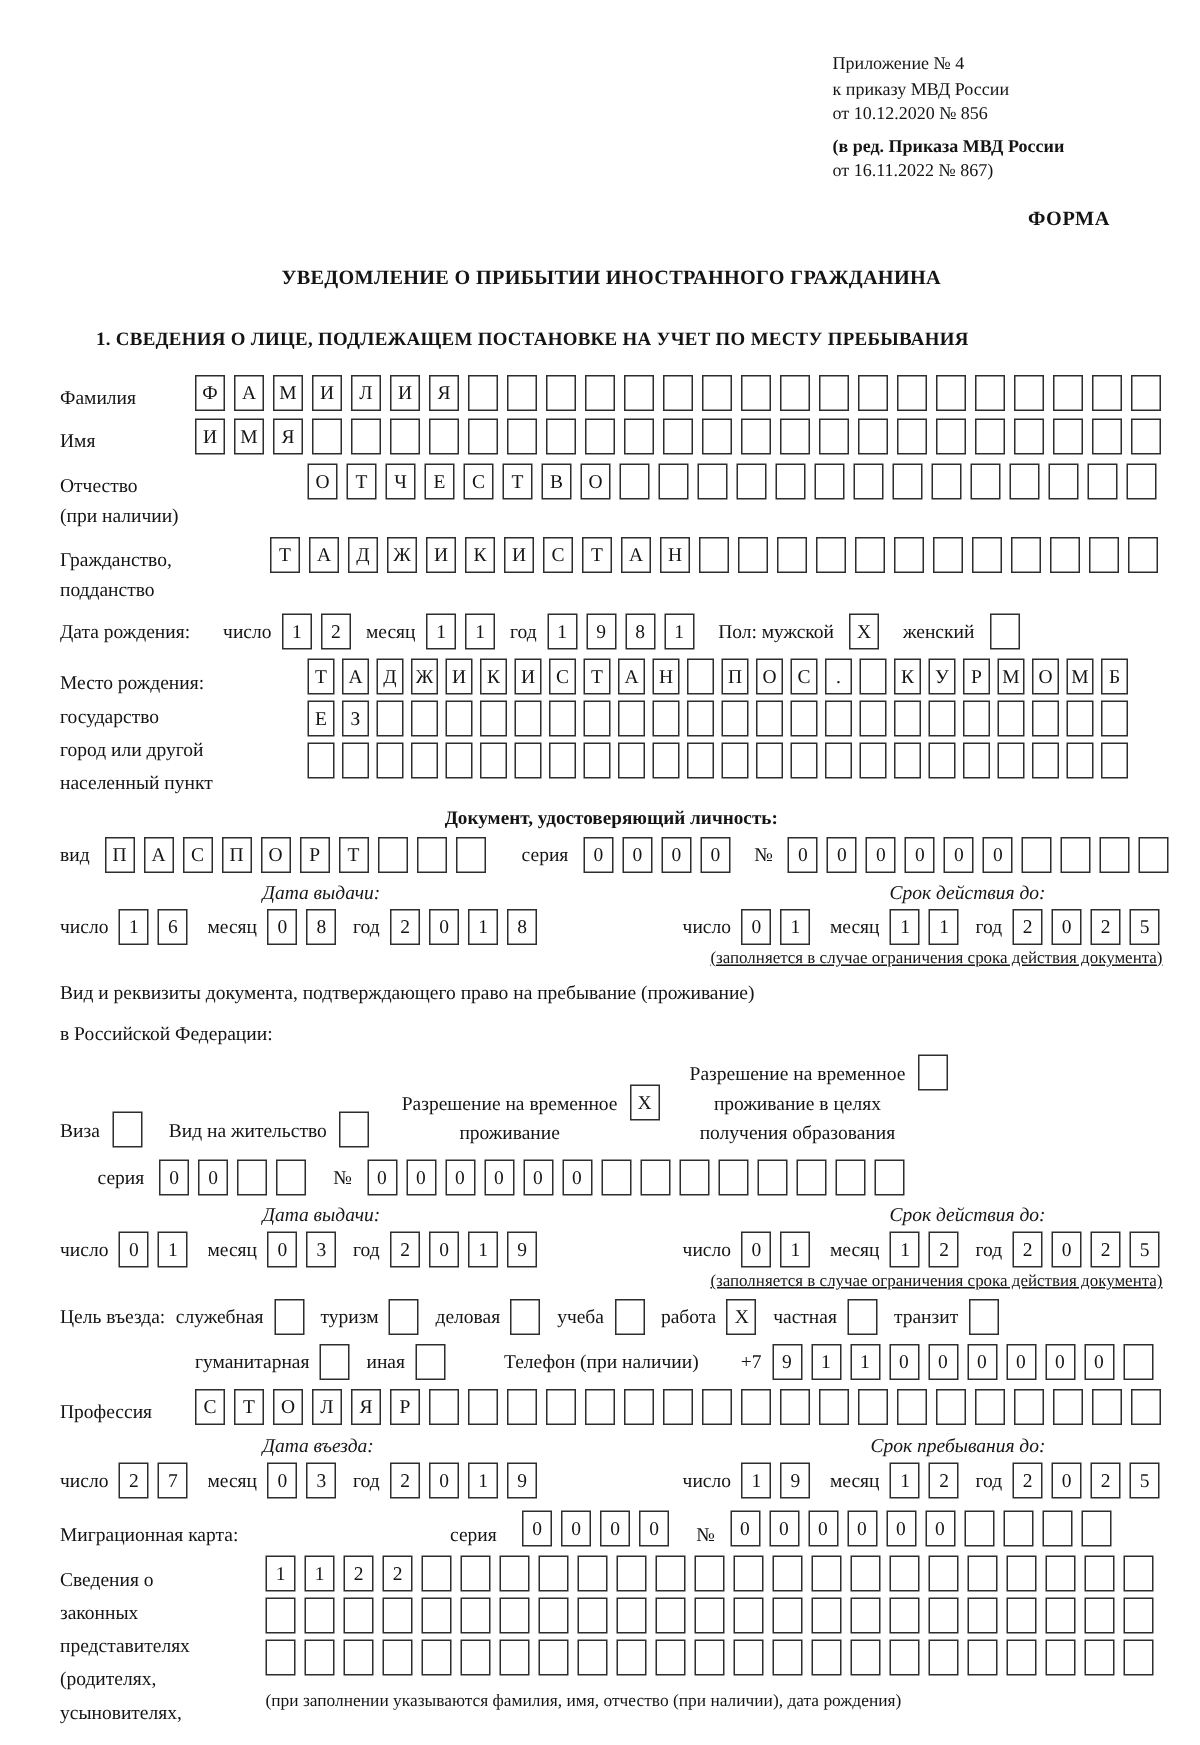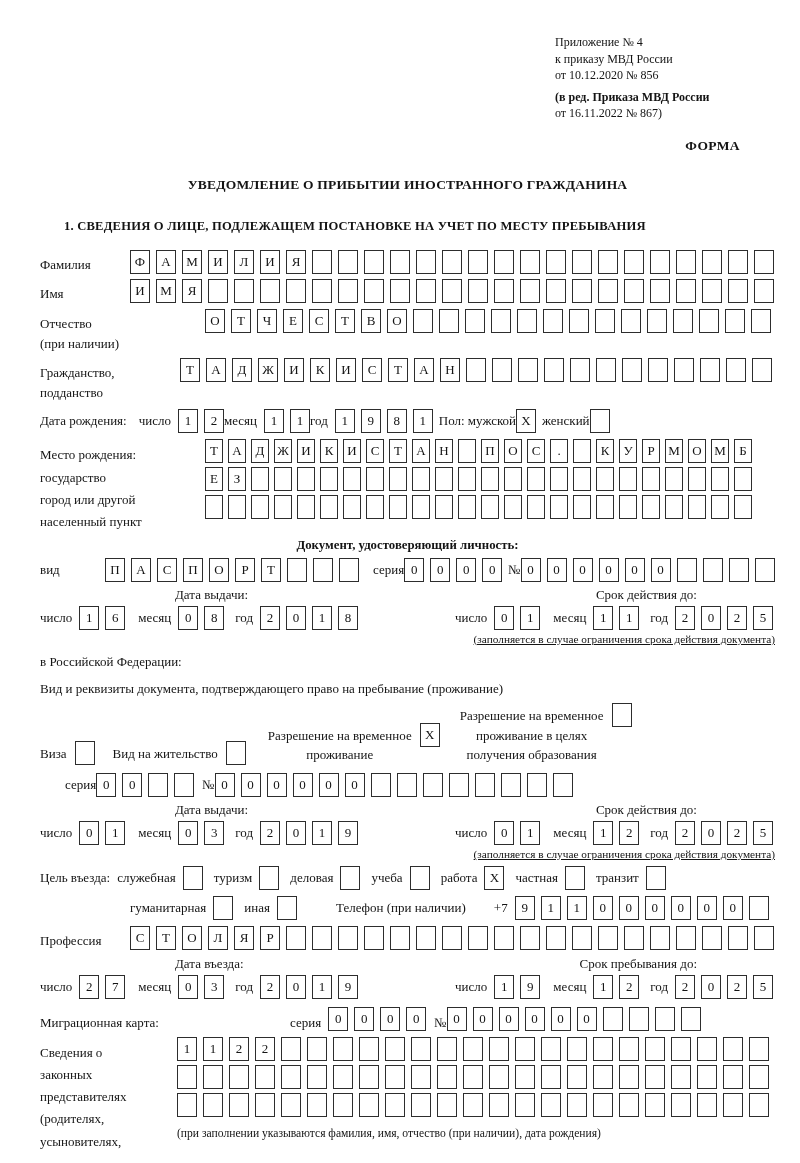--- a/index.html
+++ b/index.html
@@ -14,24 +14,24 @@
   .form-body{margin-top:16px;font-size:13px;}
   .row{display:flex;align-items:flex-start;margin-bottom:4px;}
   .lblcol{flex:none;padding-top:5px;line-height:1.55;}
   .w65{width:65px}.w90{width:90px}.w140{width:140px}.w165{width:165px}.w250{width:250px}.w137{width:137px}
   .cells{display:flex;gap:6px;flex:none;}
   .cell{box-sizing:border-box;flex:none;width:20px;height:24px;border:1.7px solid #2d2d2d;
         display:flex;align-items:center;justify-content:center;font-size:13px;background:#fff;}
   .cells.sm .cell{width:18px;}
   .cells.sm{gap:5px;}
   .cellstack{display:flex;flex-direction:column;gap:4px;}
-  .inl{display:flex;align-items:center;gap:0;flex-wrap:nowrap;}
+  .inl{display:flex;align-items:center;gap:10px;flex-wrap:nowrap;}
   .dg{display:flex;align-items:center;gap:5px;}
   .dg .t{margin-right:2px;}
-  .dtitles{display:flex;font-size:13px;margin:5px 0 3px;}
+  .dtitles{display:flex;font-size:13px;margin:5px 0 3px;font-style:italic;}
   .dtitles .lt{margin-left:135px;}
   .dtitles .rt{margin-left:auto;margin-right:78px;}
   .daterow{display:flex;align-items:center;}
   .daterow .right{margin-left:97px;}
   .note{font-size:11.3px;text-align:right;margin:3px 0 6px 0;text-decoration:underline;}
   .centerhead{font-weight:bold;font-size:12.8px;text-align:center;margin:4px 0 5px 0;}
   .introline{font-size:13px;margin:6px 0 2px 0;line-height:1.65;}
   .opts{display:flex;align-items:flex-end;margin:4px 0 6px 0;}
   .opt{display:flex;align-items:flex-start;gap:8px;}
   .optlines{display:flex;flex-direction:column;text-align:center;line-height:1.5;padding-top:3px;}
@@ -390,22 +390,22 @@
         <span class="cells">
             <span class="cell">2</span>
             <span class="cell">0</span>
             <span class="cell">2</span>
             <span class="cell">5</span>
           </span>
       </span>
     </div>
     <div class="note">(заполняется в случае ограничения срока действия документа)</div>
 
+    <div class="introline">Вид и реквизиты документа, подтверждающего право на пребывание (проживание)</div>
     <div class="introline">в Российской Федерации:</div>
-    <div class="introline">Вид и реквизиты документа, подтверждающего право на пребывание (проживание)</div>
 
     <div class="opts">
       <span class="opt">
         <span class="optlines" style="padding-top:3px;">
             <span>Виза</span>
           </span>
         <span class="cells">
             <span class="cell"></span>
           </span>
       </span>

